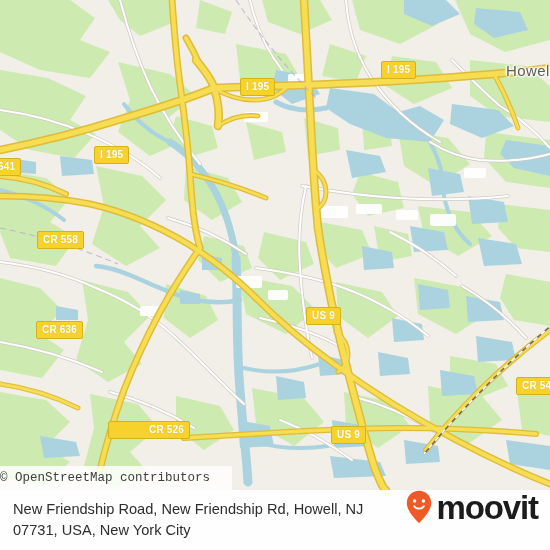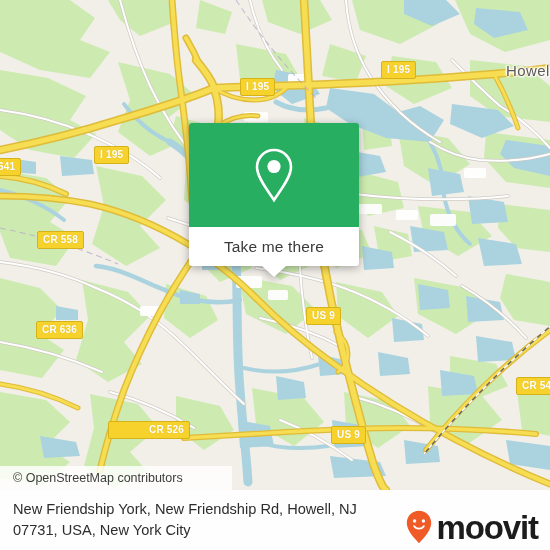--- a/index.html
+++ b/index.html
@@ -64,36 +64,36 @@
     border-top:11px solid #ffffff;
   }
 
   
   .attrib{
     position:absolute;left:0;top:466px;height:24px;width:232px;
     background:rgba(255,255,255,.82);
     display:flex;align-items:center;
   }
   .attrib span{
-    padding-left:13px;color:#3d3d3d;font-size:12.5px;
-    font-family:Liberation Sans, sans-serif;
+    color:#3d3d3d;font-size:12.5px;
+    font-family:Liberation Mono, monospace;
   }
 
   
   .footer{
     position:absolute;left:0;top:490px;width:550px;height:60px;
     background:rgba(255,255,255,.93);
     display:flex;align-items:center;
   }
   .footer-addr{
     padding-left:13px;width:400px;color:#2d2d2d;font-size:14.6px;line-height:21px;
     font-family:"Liberation Sans",sans-serif;
   }
   .brand{
-    position:absolute;right:12px;top:20px;display:flex;align-items:flex-end;gap:4px;
+    position:absolute;right:12px;top:0;display:flex;align-items:flex-end;gap:4px;
   }
   .brand-word{
     color:#1c1c1c;font-size:33px;font-weight:bold;letter-spacing:-1.1px;
     font-family:"Liberation Sans",sans-serif;line-height:33px;
   }
 </style>
 </head>
 <body>
 
 <div class="screen">
@@ -340,36 +340,24 @@
     <div class="shield" style="left:306px;top:307px;">US 9</div>
     <div class="shield" style="left:331px;top:426px;">US 9</div>
     <div class="shield" style="left:108px;top:421px;padding-left:40px;">CR 526</div>
     <div class="shield" style="left:516px;top:377px;">CR 54</div>
 
     <div class="attrib">
       <span>© OpenStreetMap contributors</span>
     </div>
   </div>
 
-  <div class="popup">
-    <div class="popup-head">
-      <svg width="46" height="58" viewBox="0 0 46 58">
-        <path d="M23,4 C13.6,4 6,11.6 6,21 C6,32 18,46 23,54 C28,46 40,32 40,21 C40,11.6 32.4,4 23,4 Z" fill="none" stroke="#ffffff" stroke-width="2.6"></path>
-        <circle cx="23" cy="20.5" r="6.6" fill="#ffffff"></circle>
-      </svg>
-    </div>
-    <div class="popup-foot">
-      <span>Take me there</span>
-    </div>
-    <div class="popup-tail"></div>
-  </div>
 
   <div class="footer">
     <div class="footer-addr">
-      <div>New Friendship York, New Friendship Rd, Howell, NJ</div>
+      <div>New Friendship Road, New Friendship Rd, Howell, NJ</div>
       <div>07731, USA, New York City</div>
     </div>
     <div class="brand">
       <svg width="26" height="34" viewBox="0 0 26 34">
         <path d="M13,0.8 C6.2,0.8 0.8,6.2 0.8,13 C0.8,21 9.5,29.5 13,33.2 C16.5,29.5 25.2,21 25.2,13 C25.2,6.2 19.8,0.8 13,0.8 Z" fill="#ef5a27"></path>
         <circle cx="8.6" cy="11" r="1.7" fill="#ffffff"></circle>
         <circle cx="17.4" cy="11" r="1.7" fill="#ffffff"></circle>
         <path d="M8.2,16.2 C9.8,19.4 16.2,19.4 17.8,16.2" fill="none" stroke="#ffffff" stroke-width="1.9" stroke-linecap="round"></path>
       </svg>
       <span class="brand-word">moovit</span>

